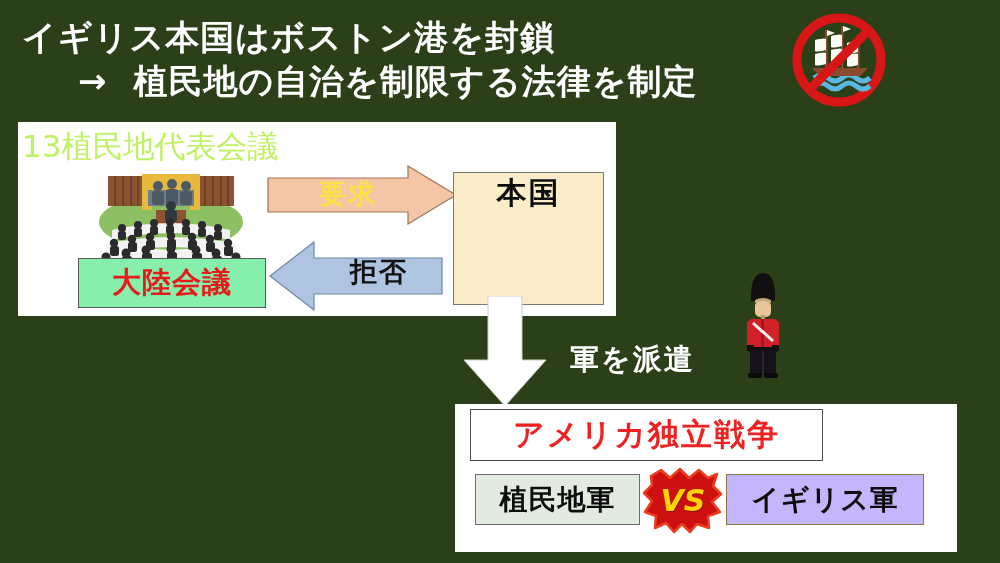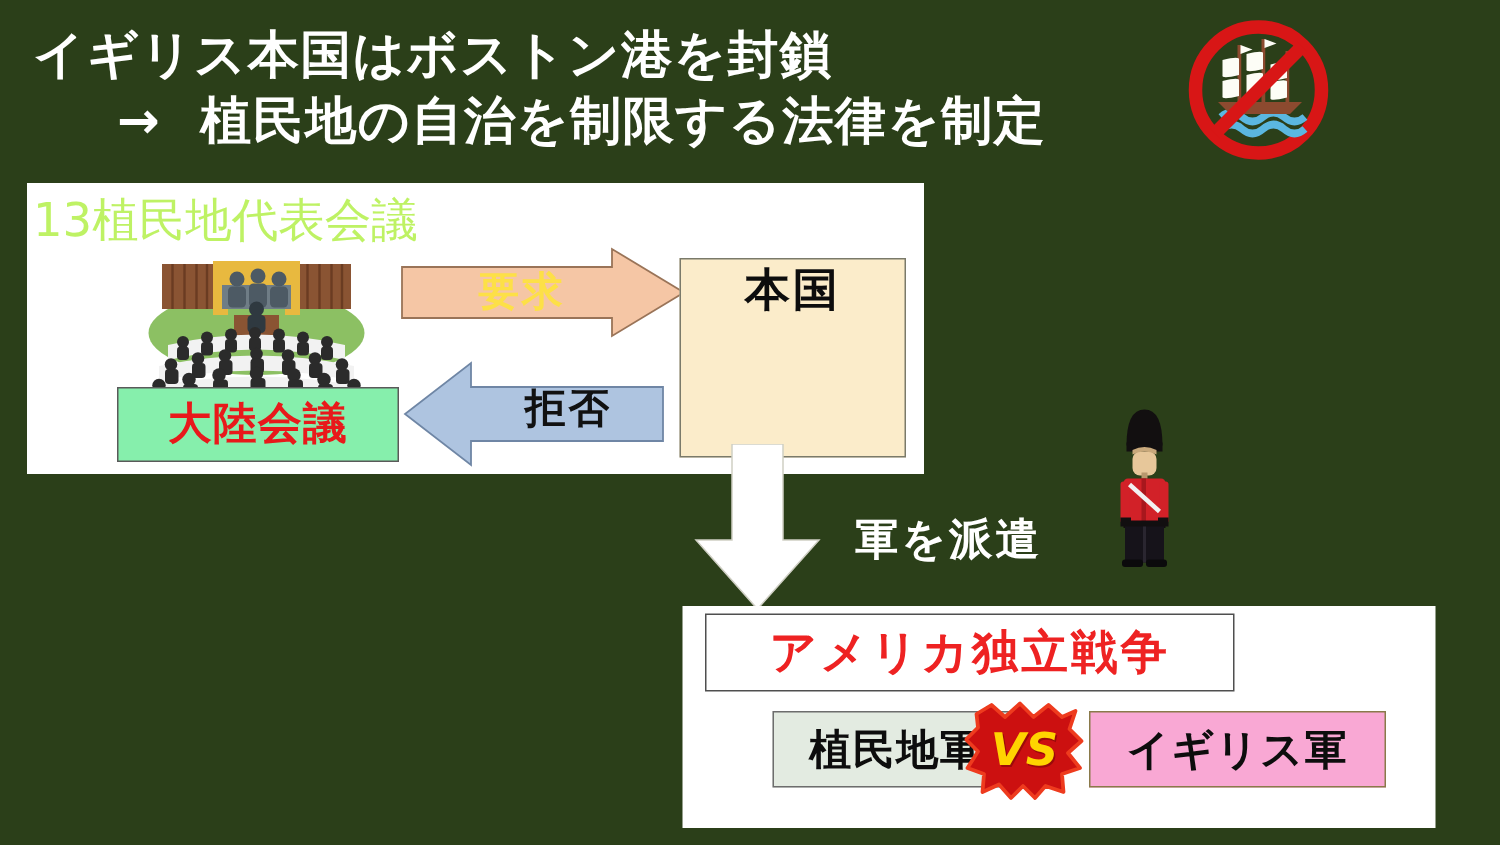--- a/index.html
+++ b/index.html
@@ -62,25 +62,25 @@
 
   
   .panel-war{position:absolute;left:455px;top:404px;width:502px;height:148px;background:#fff;}
   .box-warname{position:absolute;left:470px;top:409px;width:353px;height:52px;
       background:#ffffff;border:1.5px solid #4f4f4f;box-sizing:border-box;
       display:flex;align-items:center;justify-content:center;}
   .box-warname span{color:#ee2222;font-size:31px;font-weight:bold;letter-spacing:2px;}
 
   .box-colonial{position:absolute;left:475px;top:474px;width:165px;height:51px;
       background:#e3ebe1;border:1.5px solid #6d6d6d;box-sizing:border-box;
-      display:flex;align-items:center;justify-content:center;margin-left:40px;}
+      display:flex;align-items:center;justify-content:center;}
   .box-colonial span{color:#0d0d0d;font-size:28px;font-weight:bold;letter-spacing:1px;}
 
   .box-british{position:absolute;left:726px;top:474px;width:198px;height:51px;
-      background:#f9a8d4;border:1.5px solid #8a7a4a;box-sizing:border-box;
+      background:#c4b5fd;border:1.5px solid #8a7a4a;box-sizing:border-box;
       display:flex;align-items:center;justify-content:center;}
   .box-british span{color:#0d0d0d;font-size:28px;font-weight:bold;letter-spacing:1px;}
 
   .vs-badge{position:absolute;left:643px;top:466px;width:80px;height:68px;}
   .vs-badge .vs-txt{position:absolute;left:0;top:0;width:80px;height:68px;
      display:flex;align-items:center;justify-content:center;
      color:#ffd400;font-size:30px;font-weight:bold;font-style:italic;
      font-family:"DejaVu Sans","Liberation Sans",sans-serif;
      text-shadow:1px 1px 0 #9b0a0a;}
 </style>

